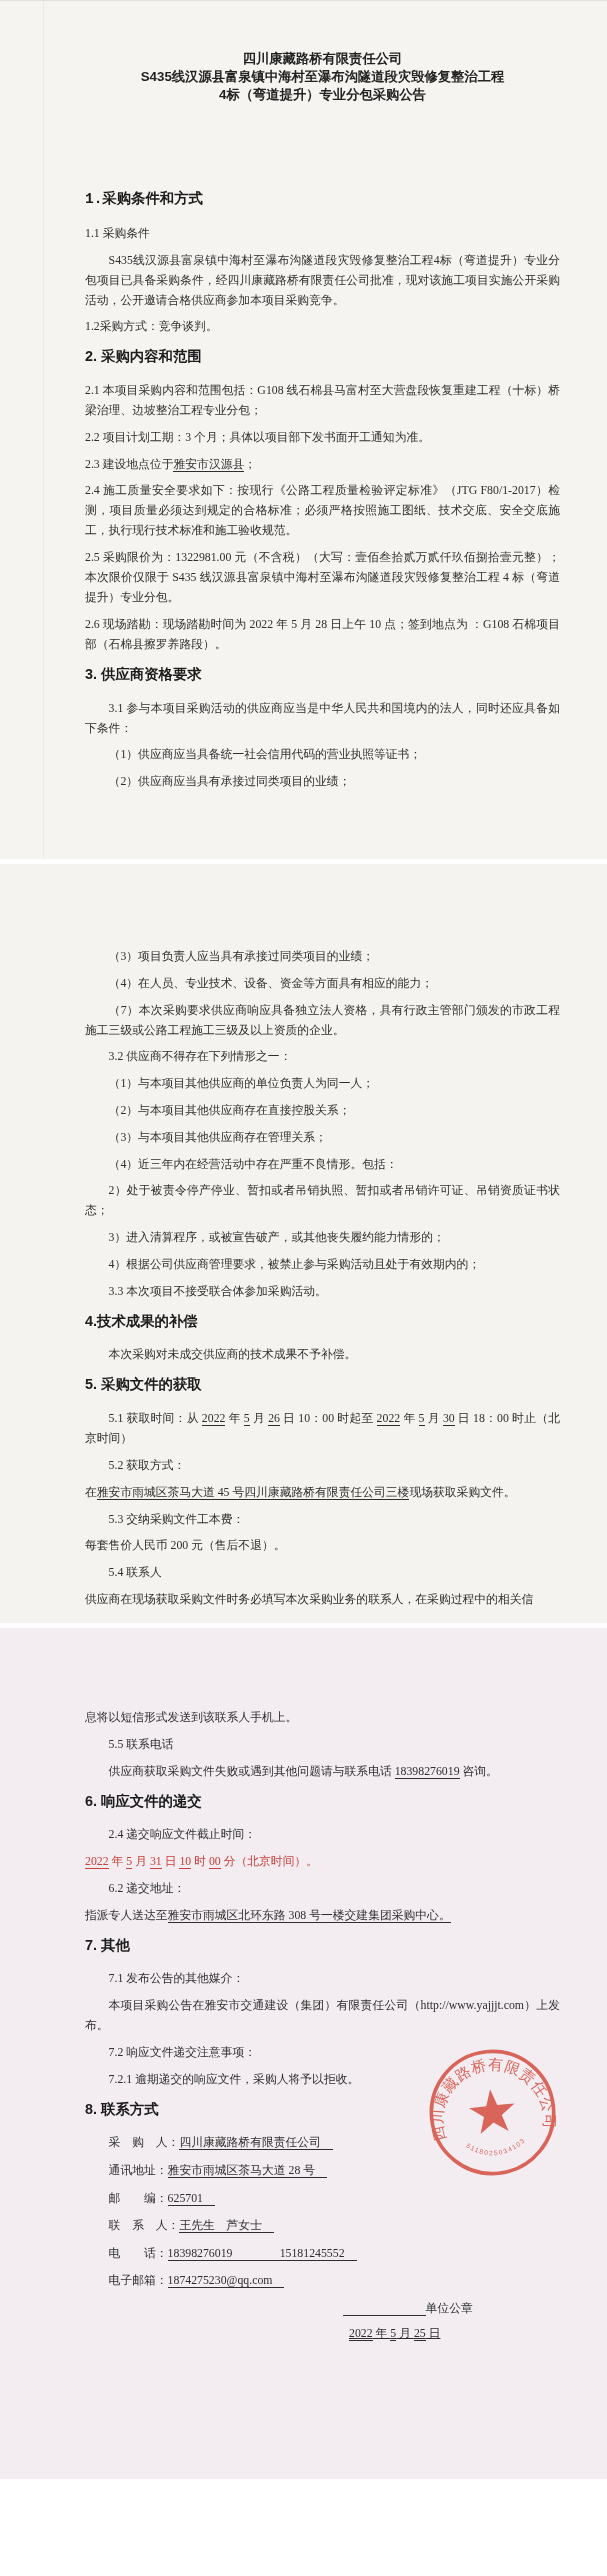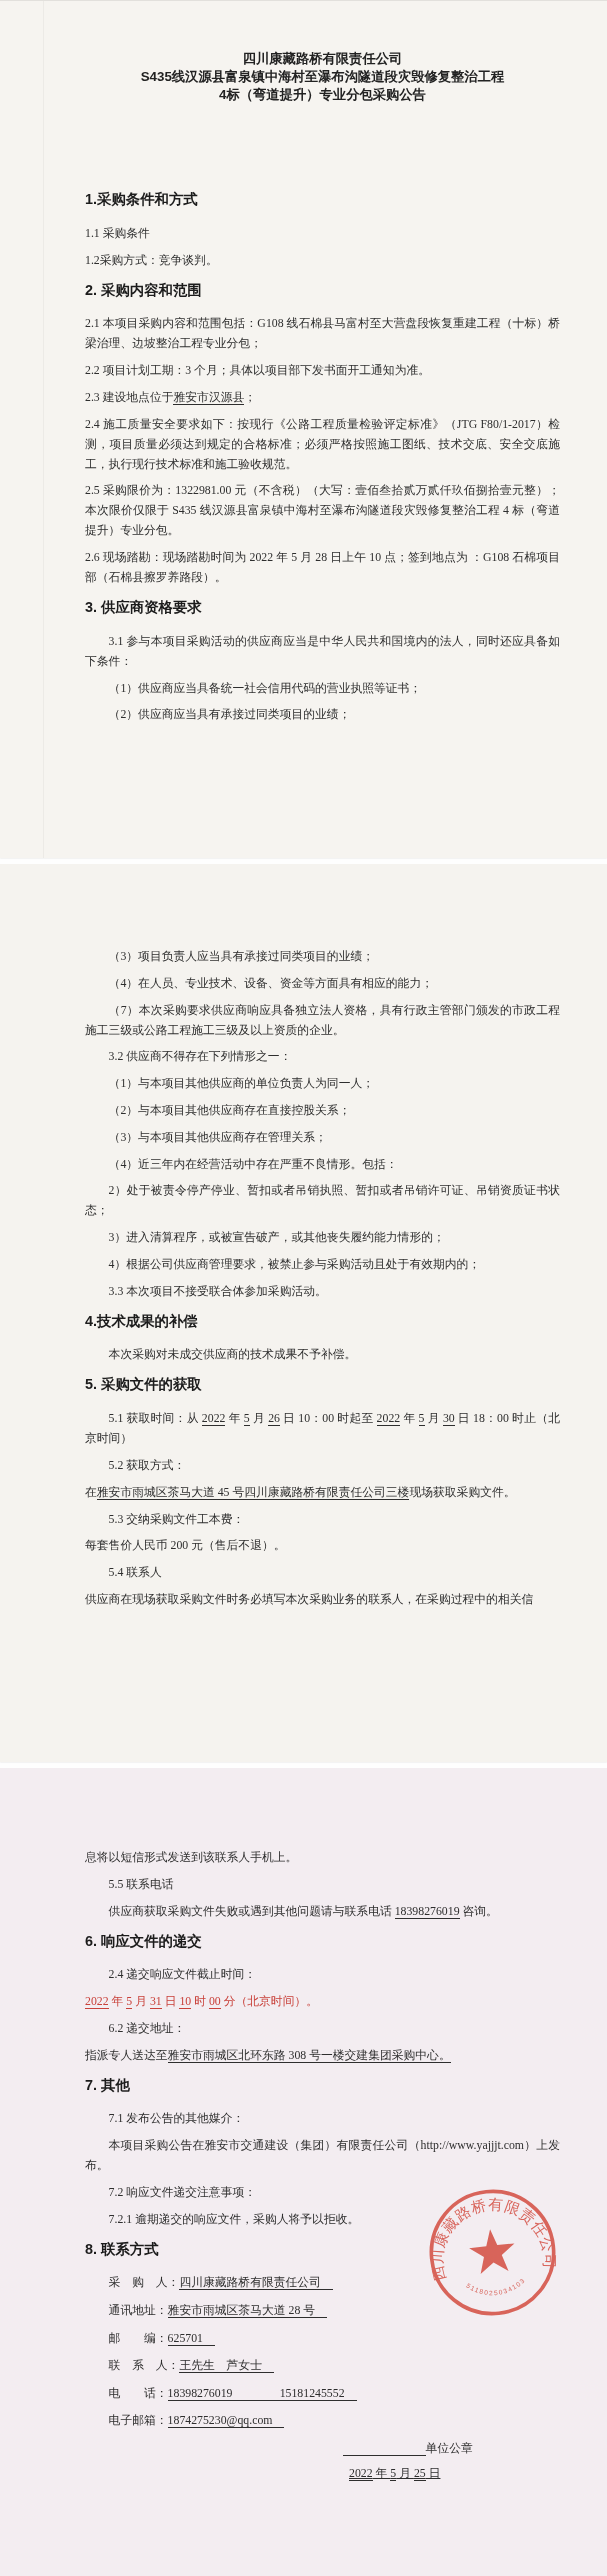--- a/index.html
+++ b/index.html
@@ -1,33 +1,33 @@
 <!DOCTYPE html>
 <html style="font-size:12px"><head>
 <meta charset="utf-8">
 <style>
   html,body{margin:0;padding:0;background:#ffffff;}
   body{width:607px;font-family:"Liberation Serif","DejaVu Serif",serif;color:#2e2e2e;}
   .page{width:607px;box-sizing:border-box;position:relative;
         padding:0 47px 0 85px;overflow:hidden;
         box-shadow:0 0.8px 1.5px rgba(0,0,0,.12);}
   .page-1{height:858px;background:#f6f4f0;border-top:1.5px solid #e2e0dc;}
-  .page-2{height:898px;background:#f5f3ef;}
+  .page-2{height:758px;background:#f5f3ef;}
   .page-3{height:851px;background:#f3edf1;}
   .page-gap{height:6px;background:#fefefe;}
   .edge-line{position:absolute;left:43px;top:0;bottom:0;width:0.8px;background:rgba(0,0,0,.04);}
 
   .title-block{padding-top:49px;text-align:center;}
   .title-line{font-family:"Liberation Sans","DejaVu Sans",sans-serif;
               font-weight:bold;font-size:13.3px;line-height:18px;margin:0;color:#222;}
 
   h2.sec{font-family:"Liberation Sans","DejaVu Sans",sans-serif;
          font-size:14.4px;line-height:16.7px;font-weight:bold;color:#1c1c1c;
          margin:12px 0 15px 0;text-align:left;}
-  h2.first{margin-top:87px;}
+  h2.first{margin-top:87px;font-family:Liberation Mono, monospace;}
   .pt{padding-top:82px;}
   .pt3{padding-top:79px;}
 
   p.para{font-size:11.8px;line-height:20px;margin:0 0 6.8px 0;text-align:justify;}
   p.ind{text-indent:2em;}
   .u{border-bottom:0.8px solid currentColor;}
   .red{color:#c9413a;}
 
   p.contact{font-size:11.8px;line-height:20px;margin:0 0 7.6px 0;text-indent:2em;}
   .contact .u{padding-right:12px;}
@@ -46,20 +46,21 @@
   <section class="page page-1">
     <span class="edge-line"></span>
     <div class="title-block">
       <p class="title-line">四川康藏路桥有限责任公司</p>
       <p class="title-line">S435线汉源县富泉镇中海村至瀑布沟隧道段灾毁修复整治工程</p>
       <p class="title-line">4标（弯道提升）专业分包采购公告</p>
     </div>
 
     <h2 class="sec first">1.采购条件和方式</h2>
     <p class="para">1.1 采购条件</p>
+    <p class="para ind">S435线汉源县富泉镇中海村至瀑布沟隧道段灾毁修复整治工程4标（弯道提升）专业分包项目已具备采购条件，经四川康藏路桥有限责任公司批准，现对该施工项目实施公开采购活动，公开邀请合格供应商参加本项目采购竞争。</p>
     <p class="para">1.2采购方式：竞争谈判。</p>
 
     <h2 class="sec">2. 采购内容和范围</h2>
     <p class="para">2.1 本项目采购内容和范围包括：G108 线石棉县马富村至大营盘段恢复重建工程（十标）桥梁治理、边坡整治工程专业分包；</p>
     <p class="para">2.2 项目计划工期：3 个月；具体以项目部下发书面开工通知为准。</p>
     <p class="para"><span>2.3 建设地点位于</span><span class="u">雅安市汉源县</span><span>；</span></p>
     <p class="para">2.4 施工质量安全要求如下：按现行《公路工程质量检验评定标准》（JTG F80/1-2017）检测，项目质量必须达到规定的合格标准；必须严格按照施工图纸、技术交底、安全交底施工，执行现行技术标准和施工验收规范。</p>
     <p class="para">2.5 采购限价为：1322981.00 元（不含税）（大写：壹佰叁拾贰万贰仟玖佰捌拾壹元整）；本次限价仅限于 S435 线汉源县富泉镇中海村至瀑布沟隧道段灾毁修复整治工程 4 标（弯道提升）专业分包。</p>
     <p class="para">2.6 现场踏勘：现场踏勘时间为 2022 年 5 月 28 日上午 10 点；签到地点为 ：G108 石棉项目部（石棉县擦罗养路段）。</p>
 

